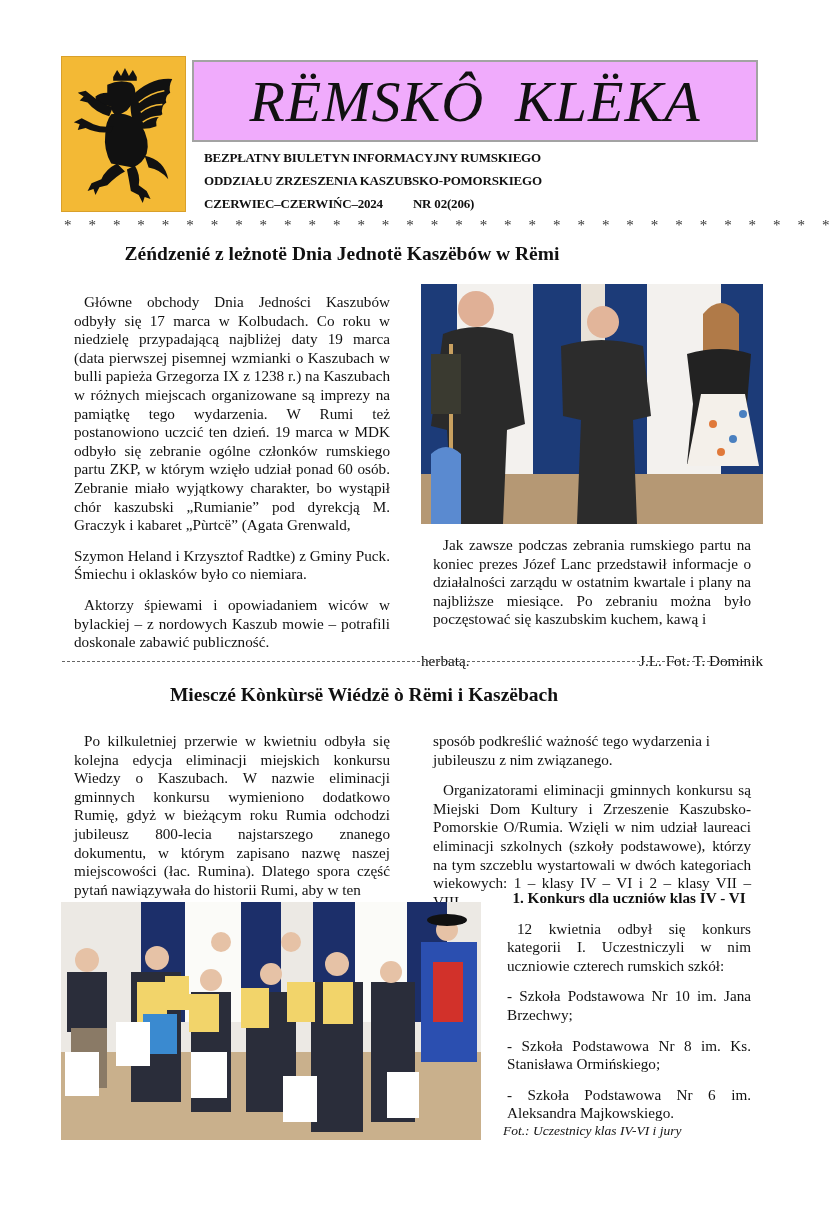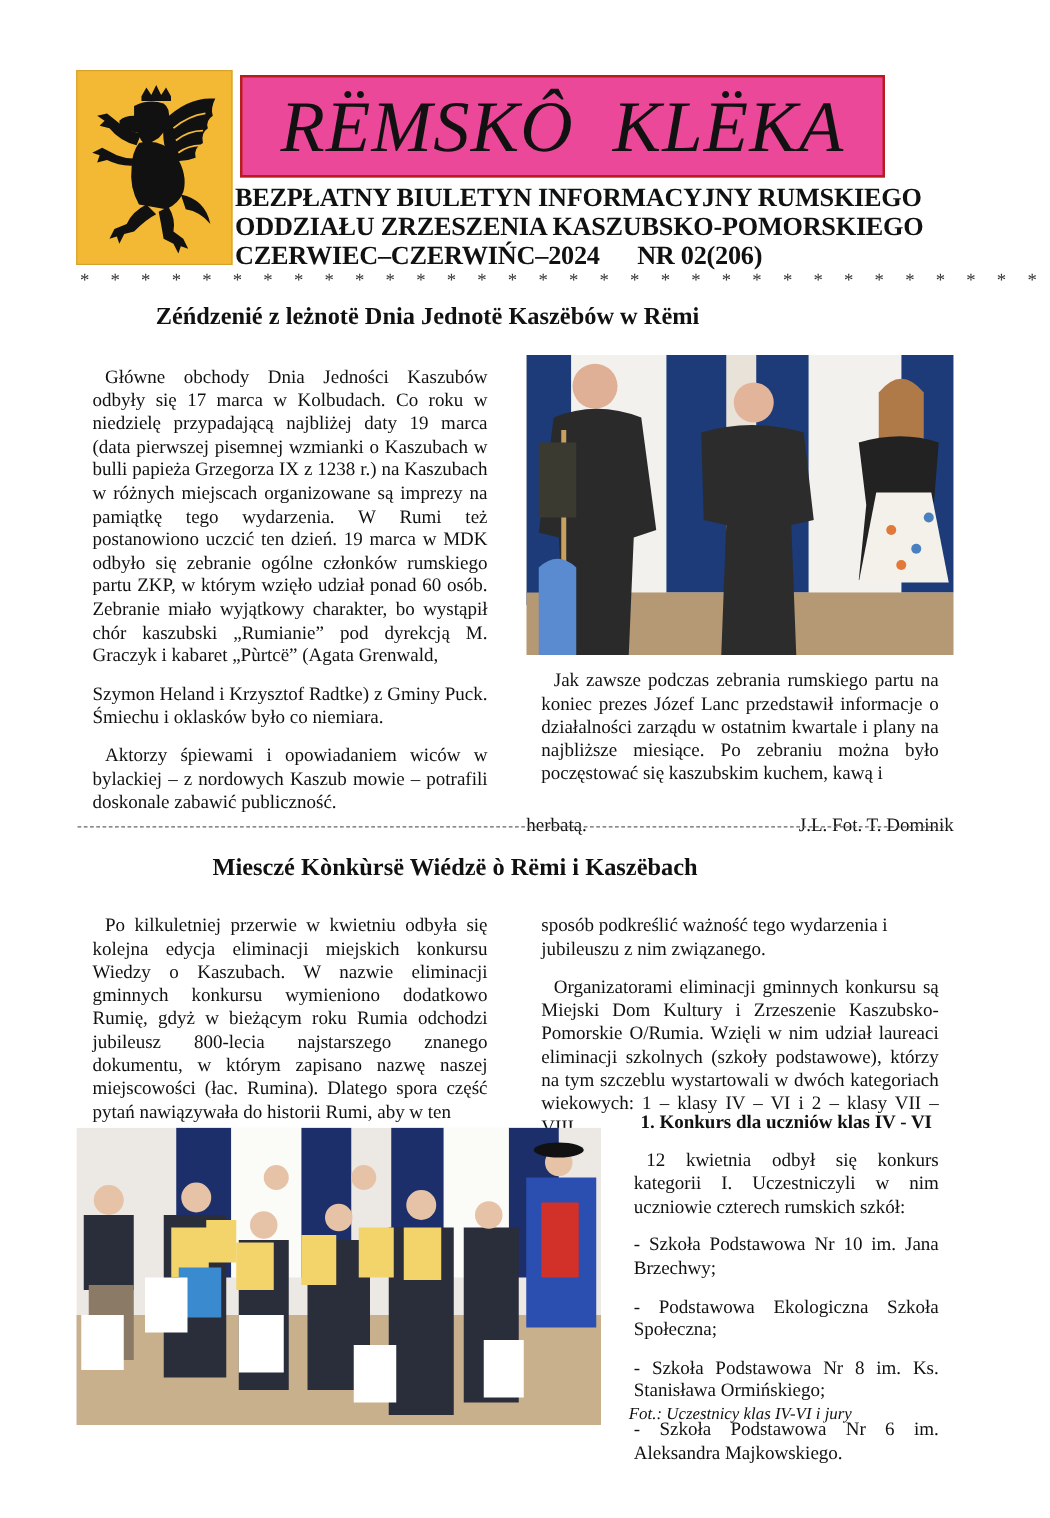--- a/index.html
+++ b/index.html
@@ -4,26 +4,26 @@
 <style>
   html, body { margin: 0; padding: 0; background: #ffffff; }
   body { width: 840px; height: 1214px; position: relative; overflow: hidden;
          font-family: "Liberation Serif", "DejaVu Serif", serif; color: #111; }
   .abs { position: absolute; }
 
   
   .logo { left: 61px; top: 56px; width: 125px; height: 156px; background: #f3b935;
           border: 1px solid #d9a02a; box-sizing: border-box; }
   .logo svg { width: 100%; height: 100%; display: block; }
-  .titlebox { left: 192px; top: 60px; width: 516px; height: 82px; background: #ec4899;
-              border: 2px solid #b91c1c; box-sizing: border-box; display: flex;
+  .titlebox { left: 192px; top: 60px; width: 566px; height: 82px; background: #f0abfc;
+              border: 2px solid #a3a3a3; box-sizing: border-box; display: flex;
               align-items: center; justify-content: center; }
   .titlebox span { font-family: "Liberation Serif", "DejaVu Serif", serif; font-style: italic;
                    font-size: 58px; letter-spacing: 1px; color: #111; white-space: pre; }
-  .subline { left: 188px; width: 560px; font-weight: bold; font-size: 21px; line-height: 22px;
+  .subline { left: 204px; width: 560px; font-weight: bold; font-size: 13px; line-height: 22px;
              white-space: nowrap; letter-spacing: -0.2px; }
   .sub1 { top: 147px; }
   .sub2 { top: 170px; }
   .sub3 { top: 193px; display: flex; justify-content: flex-start; }
   .stars { left: 64px; top: 217px; width: 700px; font-size: 15px; letter-spacing: 6.6px; white-space: nowrap; color: #333; }
 
   h2 { margin: 0; font-weight: bold; font-size: 19.5px; text-align: center; white-space: nowrap; }
 
   .col { font-size: 15.2px; line-height: 18.6px; text-align: justify; }
   .col p { margin: 12px; text-indent: 10px; }
@@ -197,19 +197,18 @@
       <rect x="326" y="170" width="32" height="46"></rect>
     </g>
   </svg>
 </div>
 
 <div class="abs col" style="left:495px; top:889px; width:268px;">
   <div style="font-weight:bold; text-align:center;">1. Konkurs dla uczniów klas IV - VI</div>
   <p class="last-left">12 kwietnia odbył się konkurs kategorii I. Uczestniczyli  w nim uczniowie czterech rumskich szkół:</p>
   <div>
     <p class="noind last-left">- Szkoła Podstawowa Nr 10 im. Jana Brzechwy;</p>
-    <p class="noind last-left">- Podstawowa Ekologiczna Szkoła Społeczna;</p>
     <p class="noind last-left">- Szkoła Podstawowa Nr 8 im. Ks. Stanisława Ormińskiego;</p>
     <p class="noind last-left">- Szkoła Podstawowa Nr 6 im. Aleksandra Majkowskiego.</p>
   </div>
 </div>
 
 <div class="abs caption-it" style="left:503px; top:1123px;">Fot.:  Uczestnicy klas IV-VI i jury</div>
 
 </body></html>

